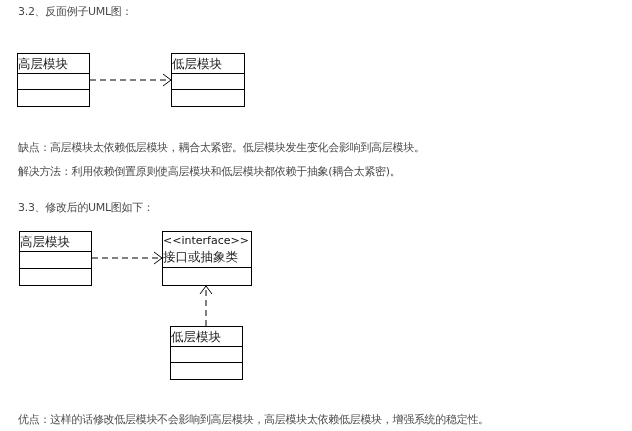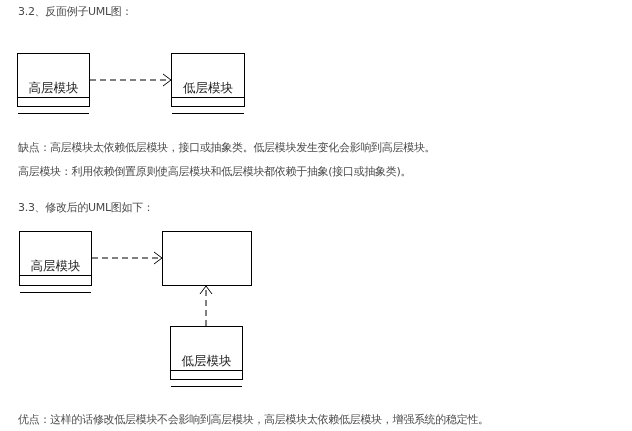--- a/index.html
+++ b/index.html
@@ -1,20 +1,20 @@
 <!DOCTYPE html>
 <html><head>
 <meta charset="utf-8">
 <style>
   html, body { margin:0; padding:0; background:#ffffff; }
   body { width:632px; height:431px; position:relative; overflow:hidden;
          font-family:"DejaVu Sans","Liberation Sans",sans-serif; color:#4a4a4a; }
   .line { position:absolute; left:18px; font-size:11px; line-height:18px; white-space:nowrap; letter-spacing:-0.3px; }
   .box { position:absolute; border:1px solid #000; background:#fff; box-sizing:border-box; }
-  .box .name { border-bottom:1px solid #000; text-align:center; font-size:12.5px; color:#222; box-sizing:border-box;margin-top:24px; }
+  .box .name { border-bottom:1px solid #000; font-size:12.5px; color:#222; box-sizing:border-box; }
   .box .attrs { border-bottom:1px solid #000; box-sizing:border-box; }
   .box .ops { box-sizing:border-box; }
   .stereo { font-size:11px; line-height:14px; display:block; color:#111; }
   svg.conn { position:absolute; left:0; top:0; pointer-events:none; }
 </style>
 </head>
 <body>
 
 <div class="line" style="top:3px;">3.2、反面例子UML图：</div>
 
@@ -28,31 +28,35 @@
     <div class="name" style="height:20px; line-height:19px;">低层模块</div>
     <div class="attrs" style="height:16px;"></div>
     <div class="ops" style="height:16px;"></div>
   </div>
   <svg class="conn" width="632" height="431">
     <line x1="90" y1="80" x2="170" y2="80" stroke="#000" stroke-width="1" stroke-dasharray="6,4"></line>
     <polyline points="163,74 171,80 163,86" fill="none" stroke="#000" stroke-width="1"></polyline>
   </svg>
 </div>
 
-<div class="line" style="top:139px;">缺点：高层模块太依赖低层模块，接口或抽象类。低层模块发生变化会影响到高层模块。</div>
-<div class="line" style="top:163px;">高层模块：利用依赖倒置原则使高层模块和低层模块都依赖于抽象(接口或抽象类)。</div>
+<div class="line" style="top:139px;">缺点：高层模块太依赖低层模块，耦合太紧密。低层模块发生变化会影响到高层模块。</div>
+<div class="line" style="top:163px;">解决方法：利用依赖倒置原则使高层模块和低层模块都依赖于抽象(耦合太紧密)。</div>
 <div class="line" style="top:199px;">3.3、修改后的UML图如下：</div>
 
 <div>
   <div class="box" style="left:19px; top:231px; width:73px; height:55px;">
     <div class="name" style="height:20px; line-height:19px;">高层模块</div>
     <div class="attrs" style="height:17px;"></div>
     <div class="ops" style="height:16px;"></div>
   </div>
   <div class="box" style="left:162px; top:231px; width:90px; height:55px;">
+    <div class="name" style="height:36px; padding-top:2px;">
+      <span class="stereo">&lt;&lt;interface&gt;&gt;</span>
+      <span style="display:block; line-height:17px; font-size:12.5px;">接口或抽象类</span>
+    </div>
     <div class="ops" style="height:17px;"></div>
   </div>
   <div class="box" style="left:170px; top:326px; width:73px; height:54px;">
     <div class="name" style="height:20px; line-height:19px;">低层模块</div>
     <div class="attrs" style="height:16px;"></div>
     <div class="ops" style="height:16px;"></div>
   </div>
   <svg class="conn" width="632" height="431">
     <line x1="92" y1="258" x2="161" y2="258" stroke="#000" stroke-width="1" stroke-dasharray="6,4"></line>
     <polyline points="154,252 162,258 154,264" fill="none" stroke="#000" stroke-width="1"></polyline>

